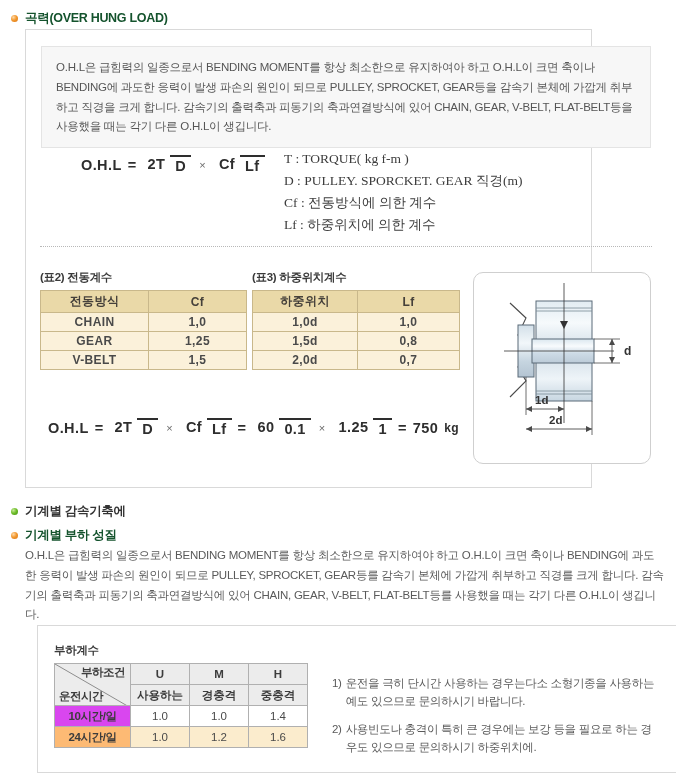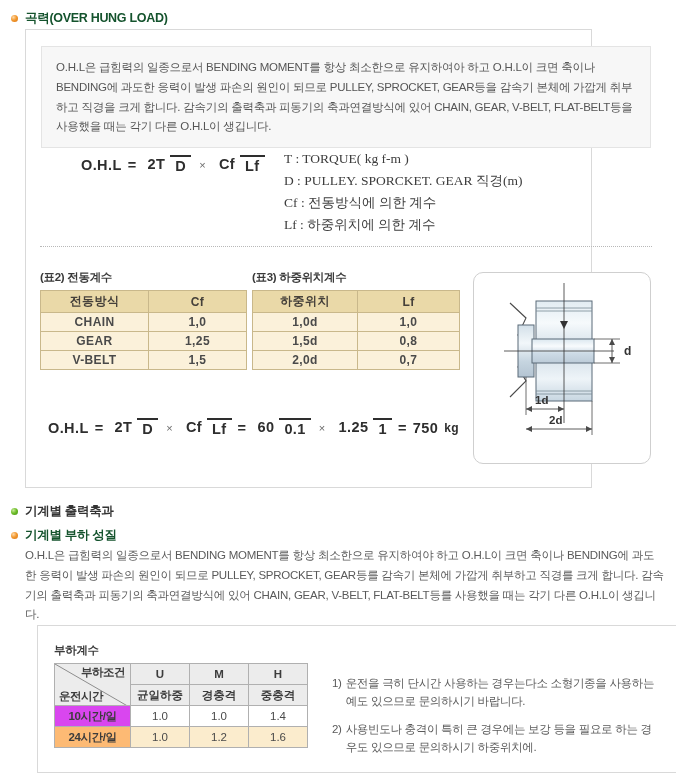--- a/index.html
+++ b/index.html
@@ -385,21 +385,21 @@
       </svg>
     </div>
 
   </div>
 </div>
 
 <div style="position:absolute; left:0; top:0; width:676px;">
 
   <div class="sec-head dark" style="position:absolute; left:11px; top:503px;">
     <span class="bullet green"></span>
-    <span>기계별 출력축과</span>
+    <span>기계별 감속기축에</span>
   </div>
 
   <div class="sec-head orange" style="position:absolute; left:11px; top:527px;">
     <span class="bullet orange"></span>
     <span>기계별 부하 성질</span>
   </div>
 
   <div class="bodytext" style="position:absolute; left:25px; top:546px; width:640px;">
     <p>O.H.L은 급힘력의 일종으로서 BENDING MOMENT를 항상 최소한으로 유지하여야 하고 O.H.L이 크면 축이나 BENDING에 과도한 응력이 발생 파손의 원인이 되므로 PULLEY, SPROCKET, GEAR등를 감속기 본체에 가깝게 취부하고 직경를 크게 합니다. 감속기의 출력축과 피동기의 축과연결방식에 있어 CHAIN, GEAR, V-BELT, FLAT-BELT등를 사용했을 때는 각기 다른 O.H.L이 생깁니다.</p>
   </div>
@@ -416,21 +416,21 @@
               <line x1="0" y1="0" x2="76" y2="44" stroke="#8d8d8d" stroke-width="1"></line>
             </svg>
             <span class="d-top">부하조건</span>
             <span class="d-bot">운전시간</span>
           </td>
           <th class="hd" style="width:59px;">U</th>
           <th class="hd" style="width:59px;">M</th>
           <th class="hd" style="width:59px;">H</th>
         </tr>
         <tr>
-          <th class="hd">균일하중</th>
+          <th class="hd">사용하는</th>
           <th class="hd">경충격</th>
           <th class="hd">중충격</th>
         </tr>
         <tr>
           <td class="rowhd">10시간/일</td>
           <td>1.0</td>
           <td>1.0</td>
           <td>1.4</td>
         </tr>
         <tr class="hl">

